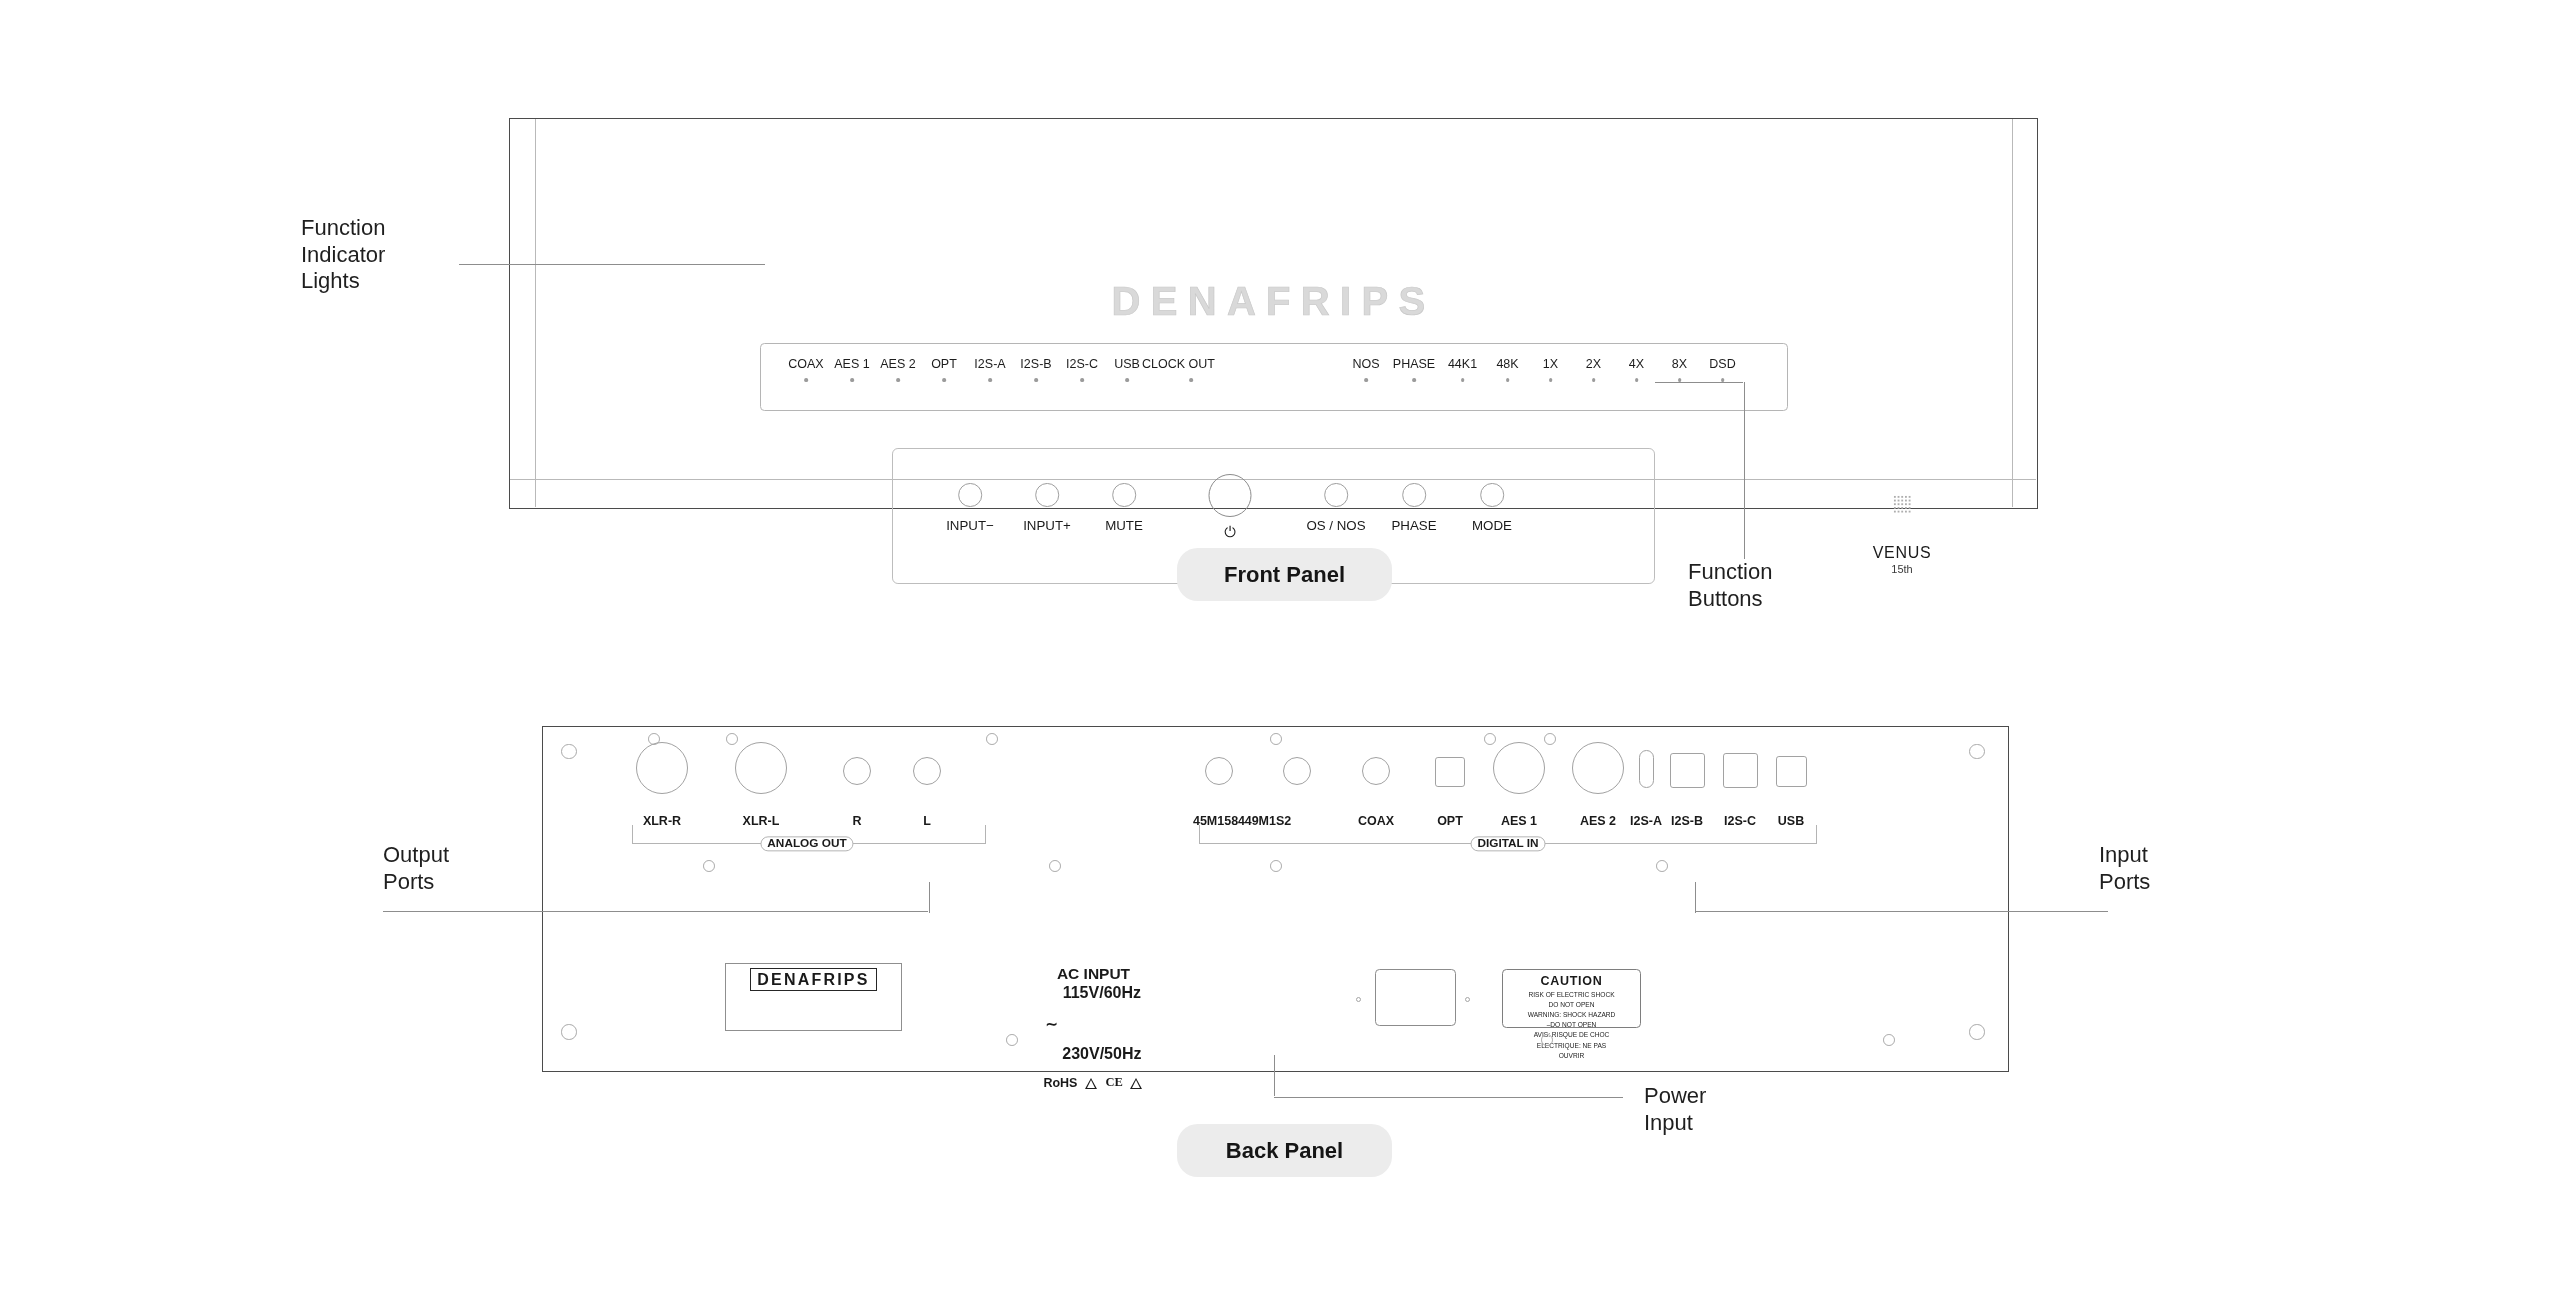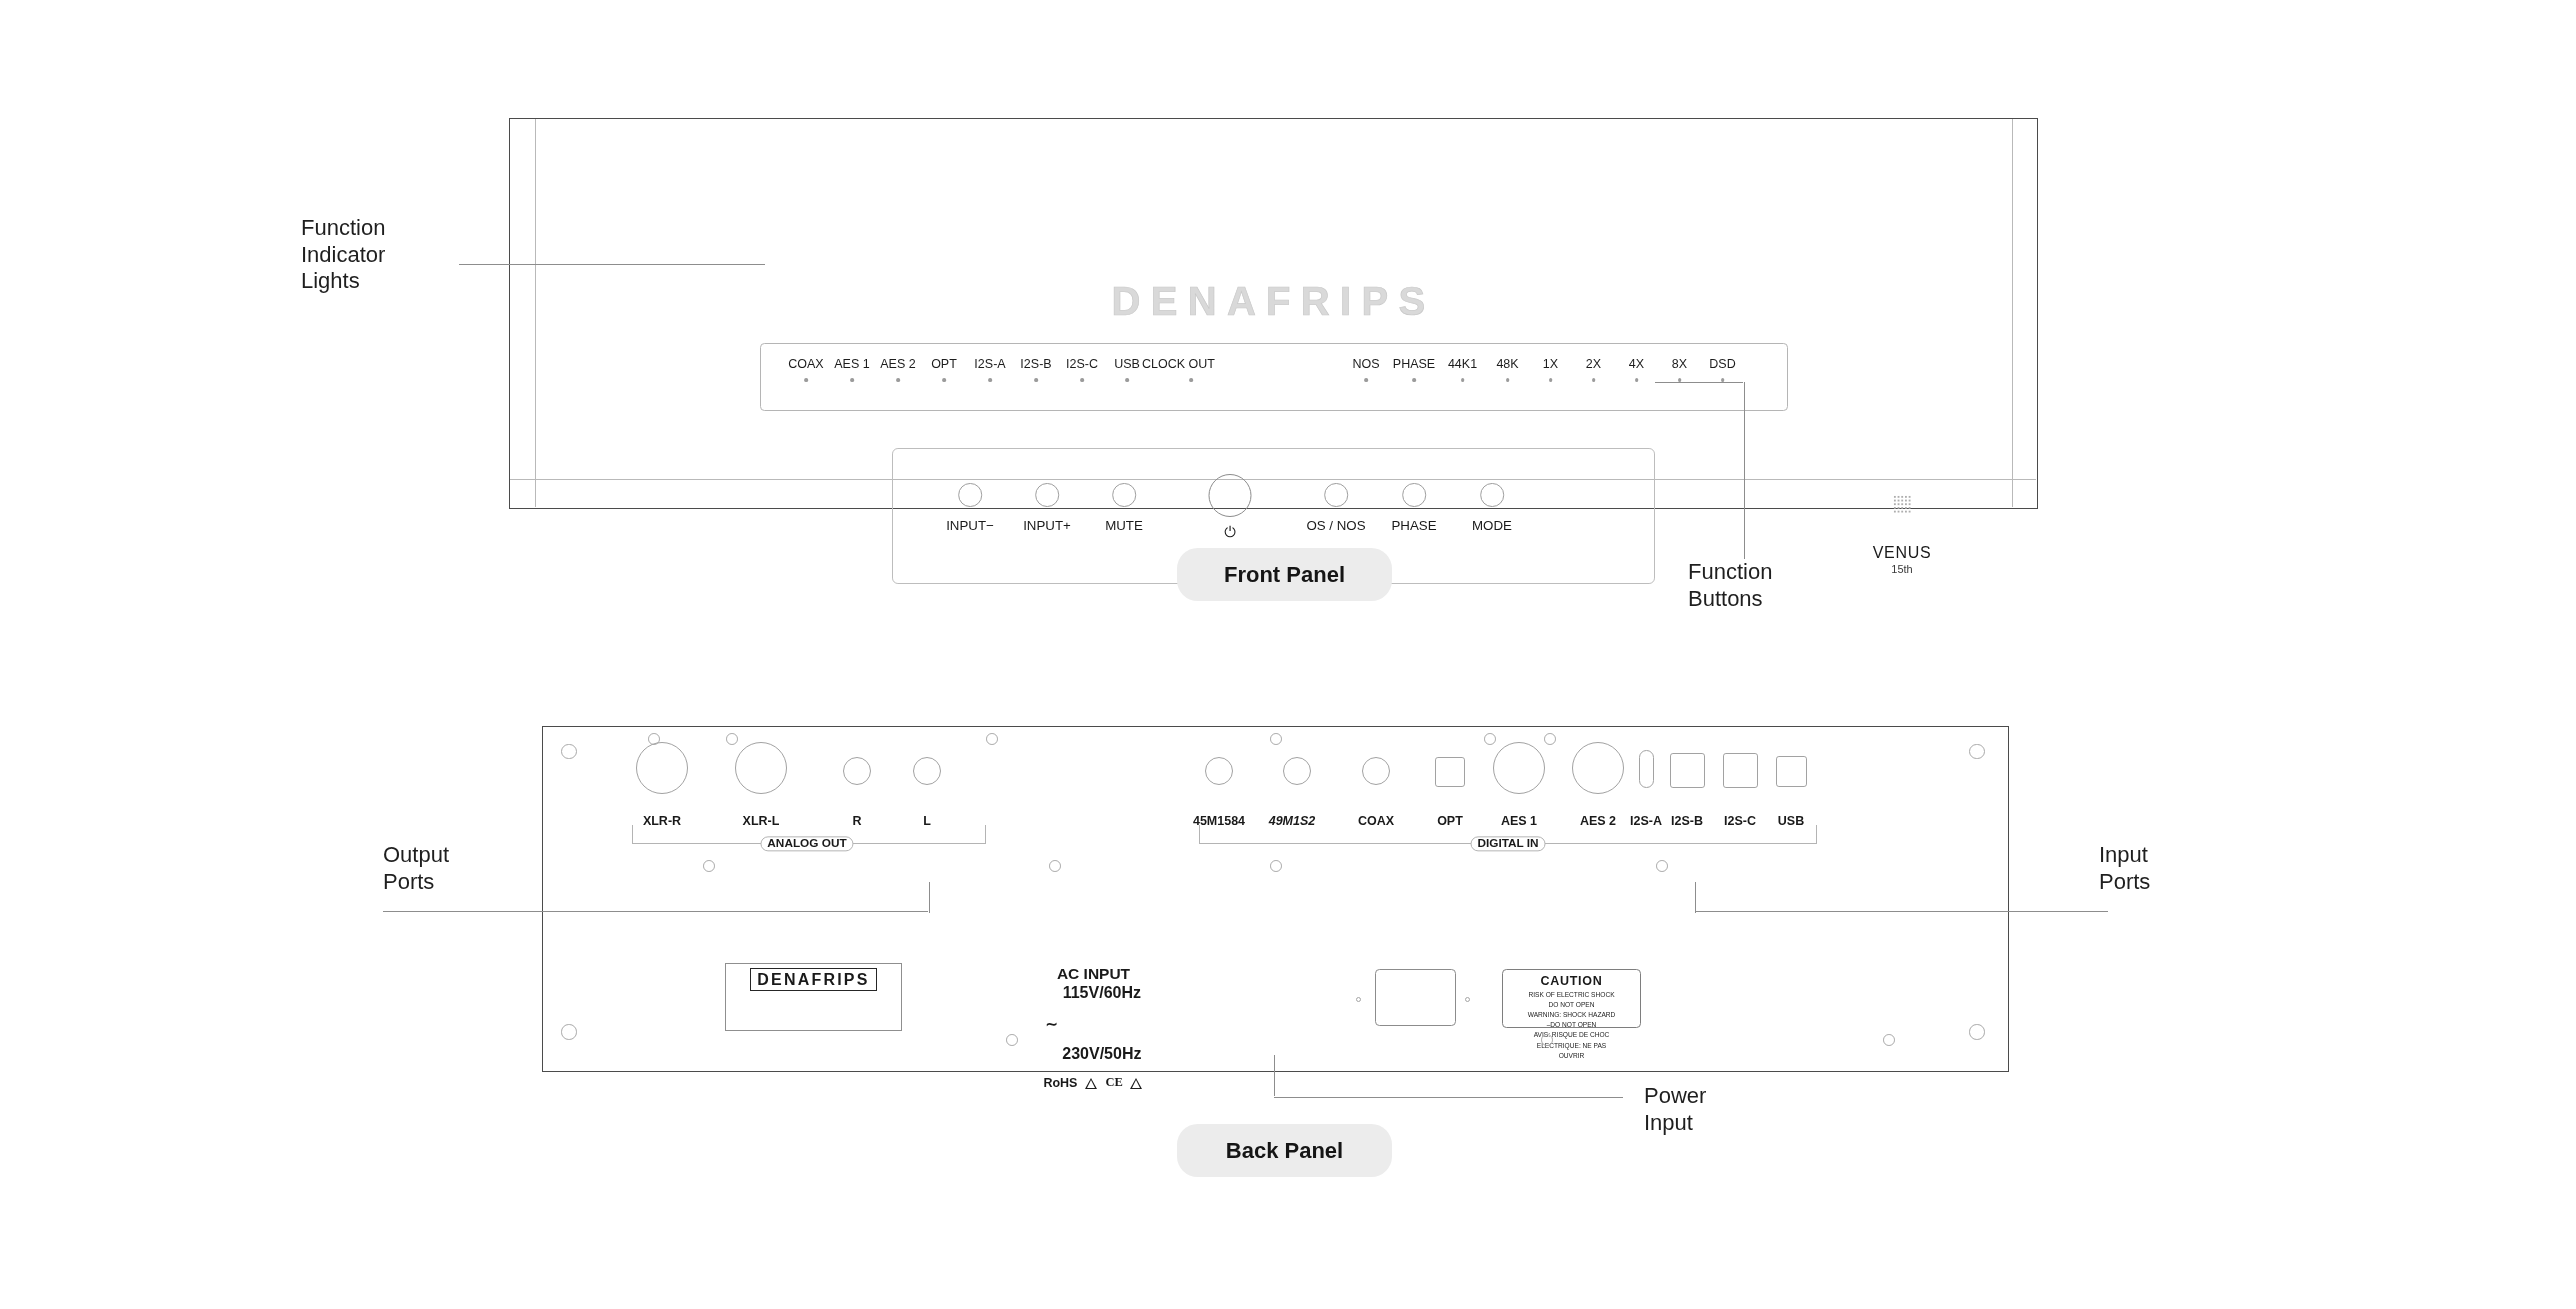--- a/index.html
+++ b/index.html
@@ -477,21 +477,21 @@
   <div class="jack" style="left:820px;top:31px;width:28px;height:28px;"></div>
   <div class="jack-sq" style="left:893px;top:31px;width:29.5px;height:29.5px;"></div>
   <div class="jack" style="left:951px;top:16px;width:52px;height:52px;"></div>
   <div class="jack" style="left:1030px;top:16px;width:52px;height:52px;"></div>
   <div class="jack-sq" style="left:1097px;top:23.6px;width:14.7px;height:38px;border-radius:7.4px;"></div>
   <div class="jack-sq" style="left:1128px;top:26.5px;width:35px;height:35px;"></div>
   <div class="jack-sq" style="left:1181px;top:26.5px;width:35px;height:35px;"></div>
   <div class="jack-sq" style="left:1234px;top:29.5px;width:31px;height:31px;"></div>
 
   <div class="port-label" style="left:677px;top:88px;">45M1584</div>
-  <div class="port-label" style="left:750px;top:88px;font-style:italic;">49M1S2</div>
+  <div class="port-label" style="left:726px;top:88px;">49M1S2</div>
   <div class="port-label" style="left:834px;top:88px;">COAX</div>
   <div class="port-label" style="left:908px;top:88px;">OPT</div>
   <div class="port-label" style="left:977px;top:88px;">AES 1</div>
   <div class="port-label" style="left:1056px;top:88px;">AES 2</div>
   <div class="port-label" style="left:1104px;top:88px;">I2S-A</div>
   <div class="port-label" style="left:1145px;top:88px;">I2S-B</div>
   <div class="port-label" style="left:1198px;top:88px;">I2S-C</div>
   <div class="port-label" style="left:1249px;top:88px;">USB</div>
 
   <div class="group-bracket" style="left:657px;top:99px;width:618px;"></div>

